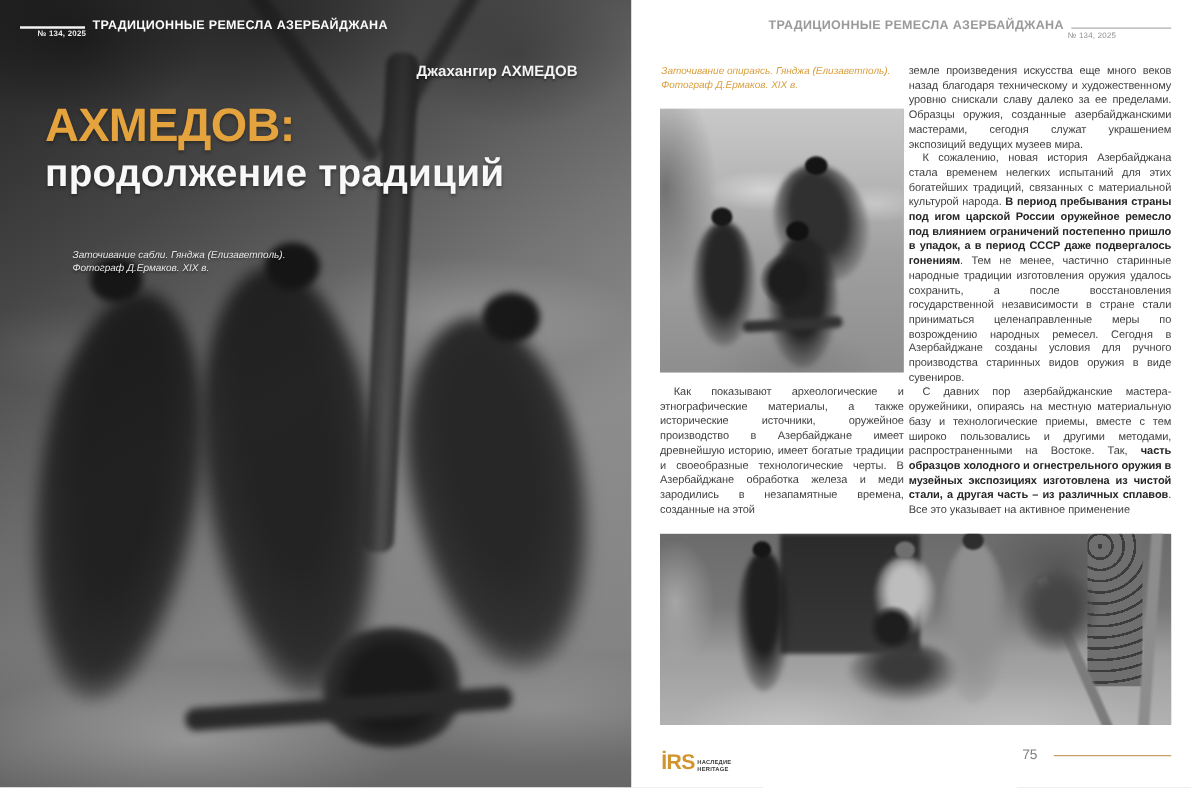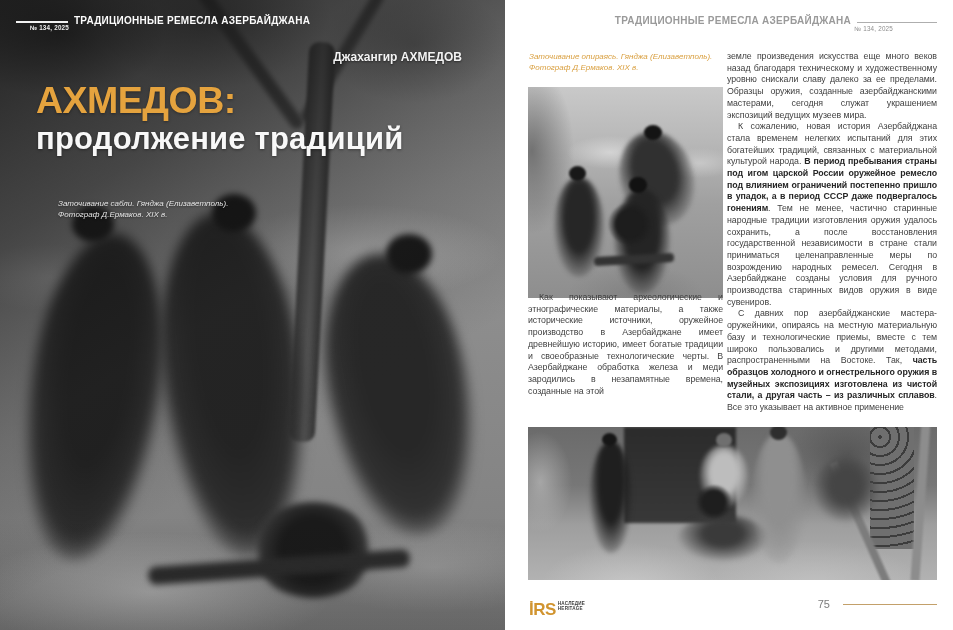--- a/index.html
+++ b/index.html
@@ -115,27 +115,27 @@
   .p2-boy { left: 62px; top: 14px; width: 42px; height: 112px; background: radial-gradient(ellipse at 50% 35%, #1f1f1f 40%, transparent 80%); filter: blur(2px); border-radius: 50%; }
   .p2-boyhead { left: 74px; top: 6px; width: 15px; height: 13px; background: #161616; border-radius: 50%; filter: blur(.8px); }
   .p2-seated { left: 172px; top: 18px; width: 48px; height: 62px; background: radial-gradient(ellipse at 50% 45%, #bdbdbd 40%, transparent 80%); filter: blur(2px); border-radius: 50%; }
   .p2-seathead { left: 188px; top: 6px; width: 16px; height: 14px; background: #6f6f6f; border-radius: 50%; filter: blur(.8px); }
   .p2-wheel { left: 168px; top: 58px; width: 36px; height: 34px; background: radial-gradient(circle, #1e1e1e 45%, transparent 75%); border-radius: 50%; filter: blur(1px); }
   .p2-stand { left: 150px; top: 88px; width: 90px; height: 46px; background: radial-gradient(ellipse at 50% 40%, #3a3a3a 30%, transparent 75%); filter: blur(2.5px); border-radius: 50%; }
   .p2-man { left: 224px; top: 6px; width: 54px; height: 130px; background: radial-gradient(ellipse at 50% 35%, #8f8f8f 38%, transparent 80%); filter: blur(2px); border-radius: 50%; }
   .p2-manhead { left: 242px; top: -2px; width: 17px; height: 15px; background: #2e2e2e; border-radius: 50%; filter: blur(.8px); }
   .p2-group { left: 286px; top: 30px; width: 64px; height: 64px; background: radial-gradient(ellipse at 50% 45%, #454545 35%, transparent 78%); filter: blur(3px); border-radius: 50%; }
 
-  .col1-text { left: 0; top: 292px; width: 195px; }
+  .col1-text { left: 0; top: 308px; width: 195px; }
   .col2-text { left: 199px; top: 51px; width: 210px; }
   .body-para { margin: 0; text-align: justify; font-size: 8.8px; line-height: 11.7px; color: var(--body, #3f3f3f); letter-spacing: -0.05px; }
   .body-para.indent { text-indent: 11px; }
   .body-para .bold { font-weight: bold; color: #262626; margin-top: 15px; }
 
-  .footer-logo { left: 1px; top: 601px; display: flex; align-items: flex-start; }
+  .footer-logo { left: 1px; top: 601px; display: flex; align-items: flex-end; }
   .logo-irs { font-size: 17px; font-weight: bold; color: #d1942f; letter-spacing: -0.5px; line-height: 17px; }
   .logo-tagline { margin-left: 2px; display: flex; flex-direction: column; justify-content: center; }
   .logo-tag { font-size: 4.6px; line-height: 5.4px; font-weight: bold; color: #3c3c3c; letter-spacing: .2px; }
   .page-number { right: 107px; top: 598px; font-size: 11px; color: #7d7d7d; }
   .page-number-line { right: 0; top: 604px; width: 94px; height: 1px; background: var(--pline, #c3a06a); }
 </style>
 </head>
 <body>
 
 <div class="spread">

